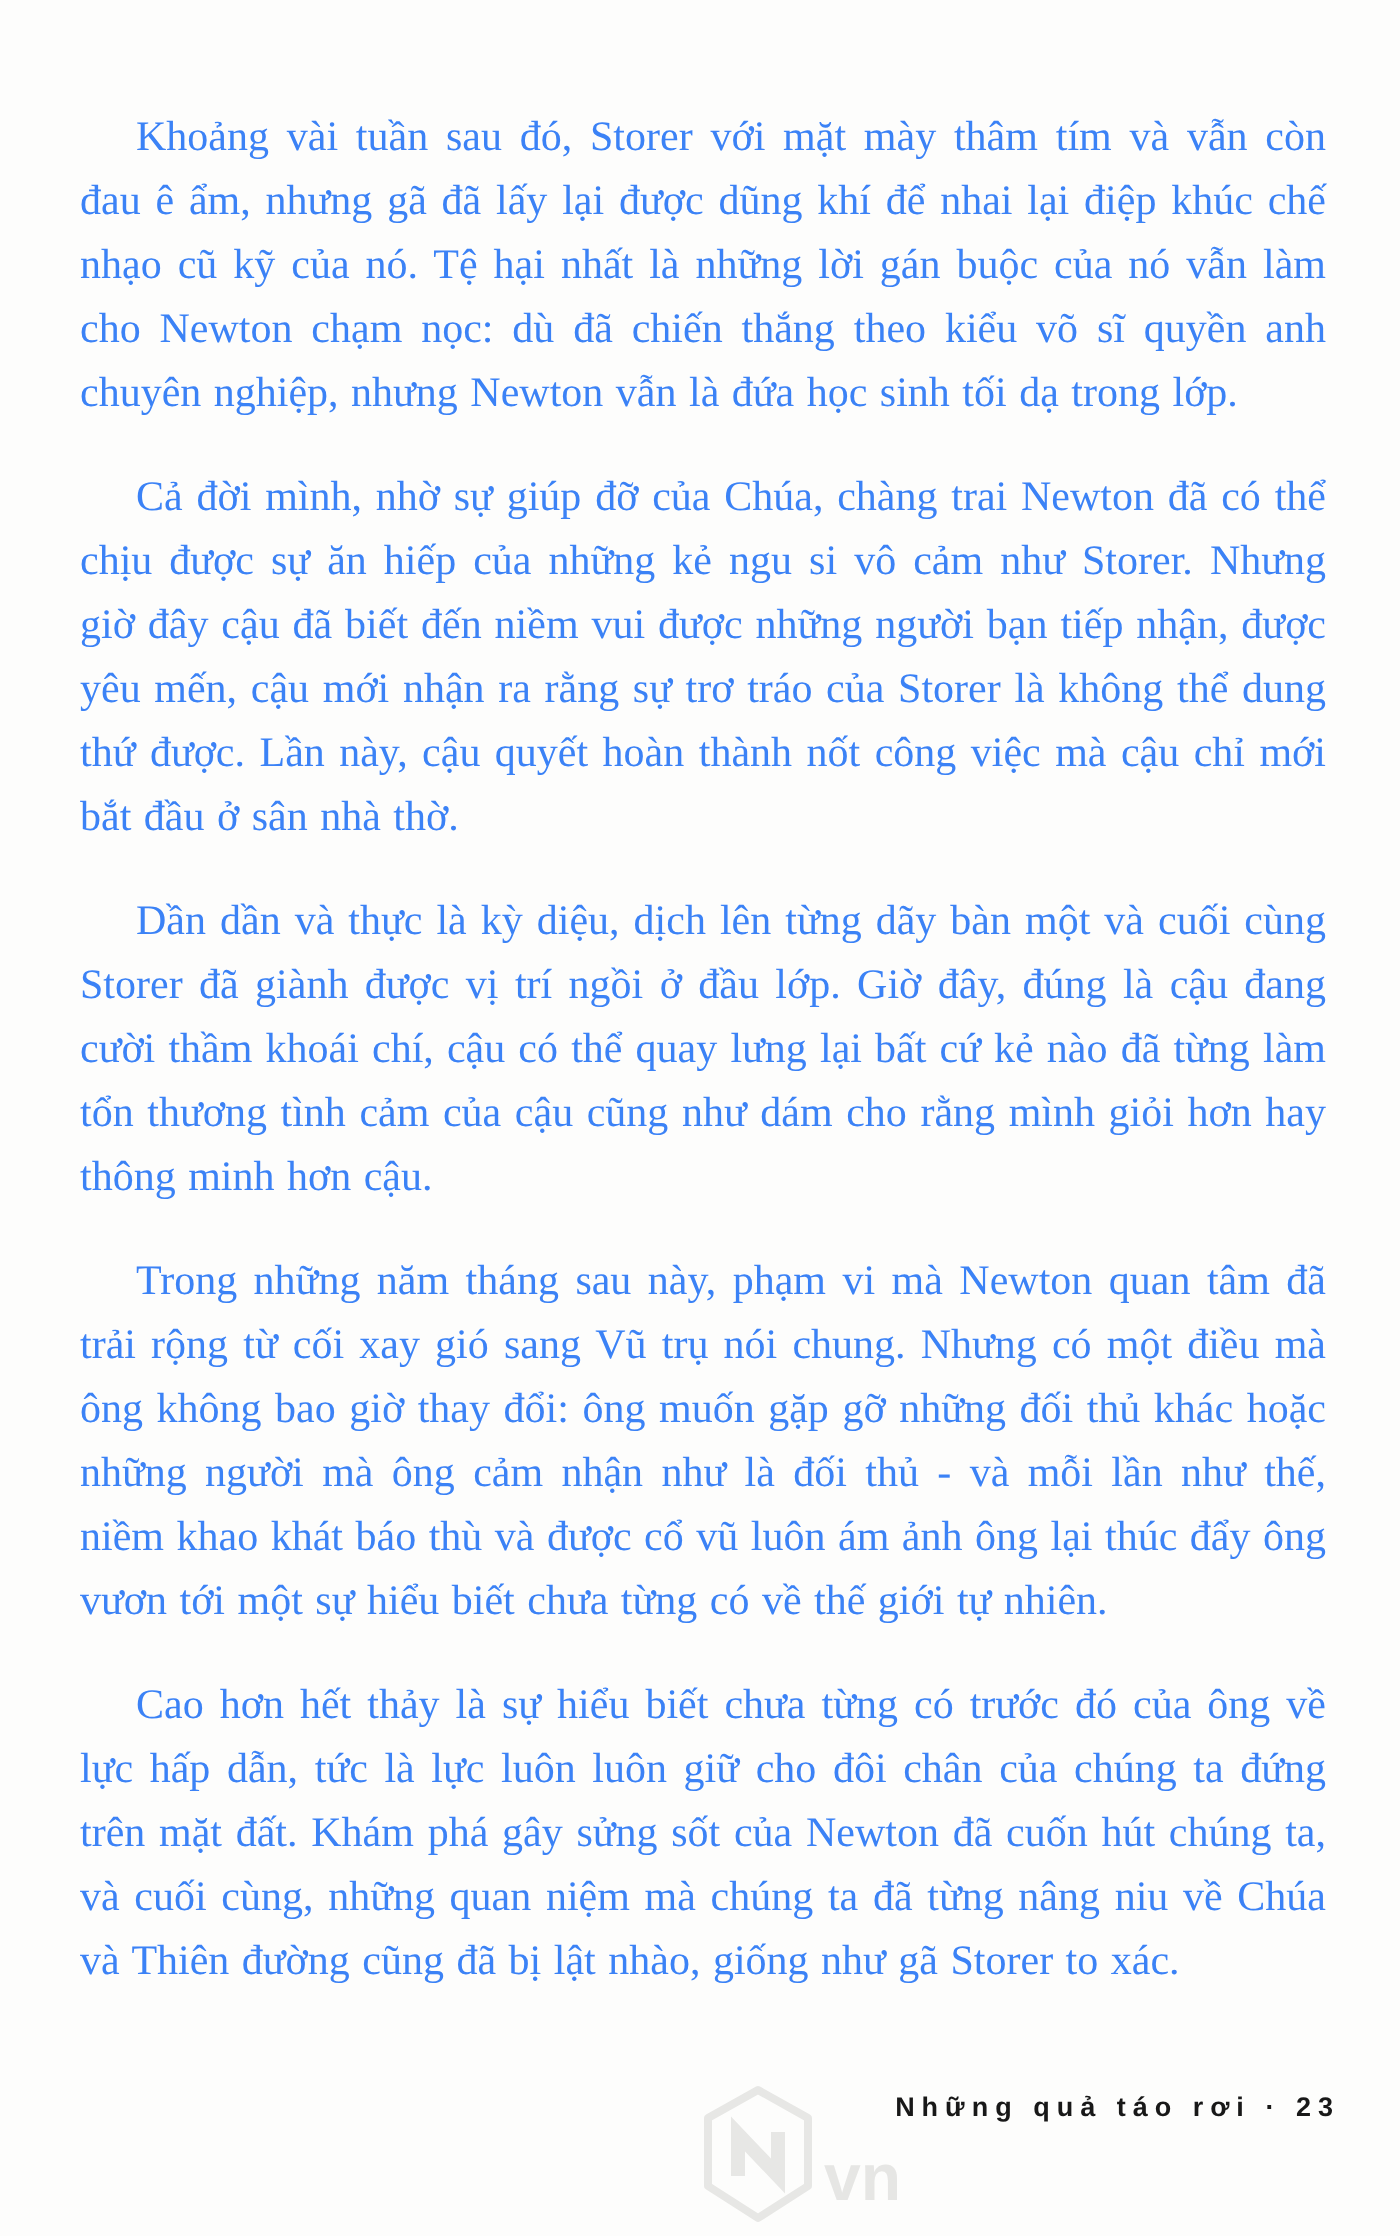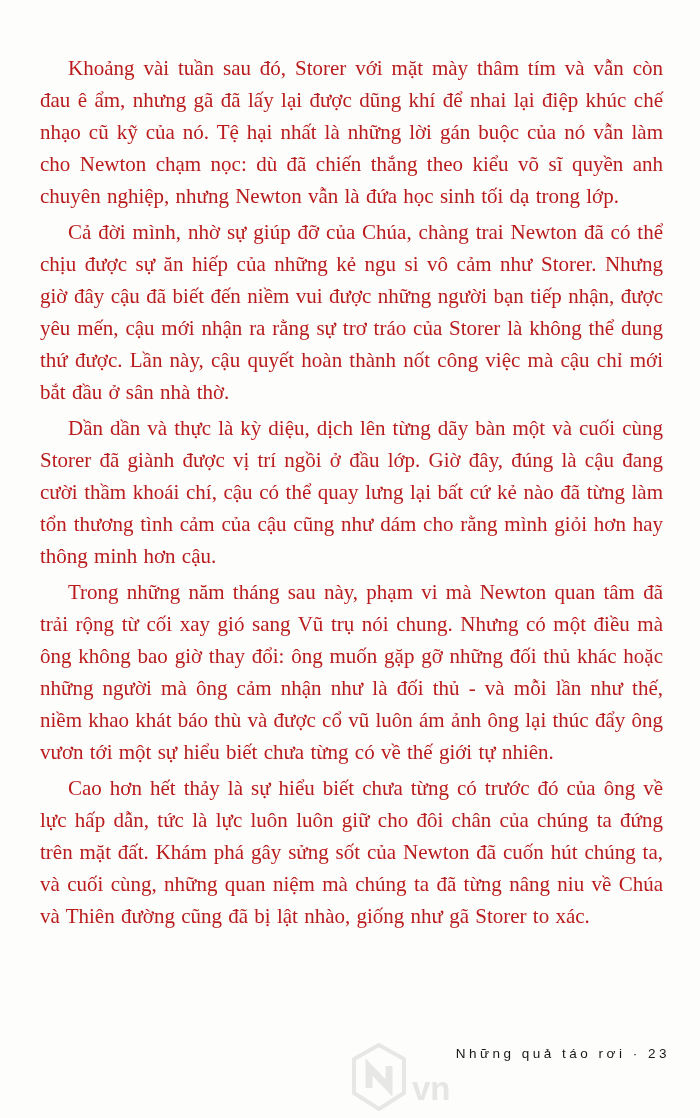--- a/index.html
+++ b/index.html
@@ -16,42 +16,42 @@
   }
   .page {
     position: absolute;
     inset: 0;
   }
   .text-block {
     position: absolute;
     top: 52px;
     left: 40px;
     width: 623px;
-    color: #b91c1c;
+    color: #3b82f6;
   }
   .text-block p {
     margin: 0;
     padding: 0;
     font-size: 21px;
     line-height: 32px;
     text-align: justify;
     text-indent: 28px;
     word-spacing: 1px;
   }
   .text-block p + p {
-    margin-top: 4px;
+    margin-top: 20px;
     font-family: Liberation Serif, serif;
   }
   .footer-line {
     position: absolute;
     top: 1046px;
     right: 30px;
     z-index: 2;
     font-family: "Liberation Sans", sans-serif;
-    font-weight: normal;
+    font-weight: bold;
     font-size: 13.5px;
     letter-spacing: 3.5px;
     color: #181818;
     white-space: nowrap;
   }
   .watermark {
     position: absolute;
     left: 350px;
     top: 1042px;
     z-index: 1;

